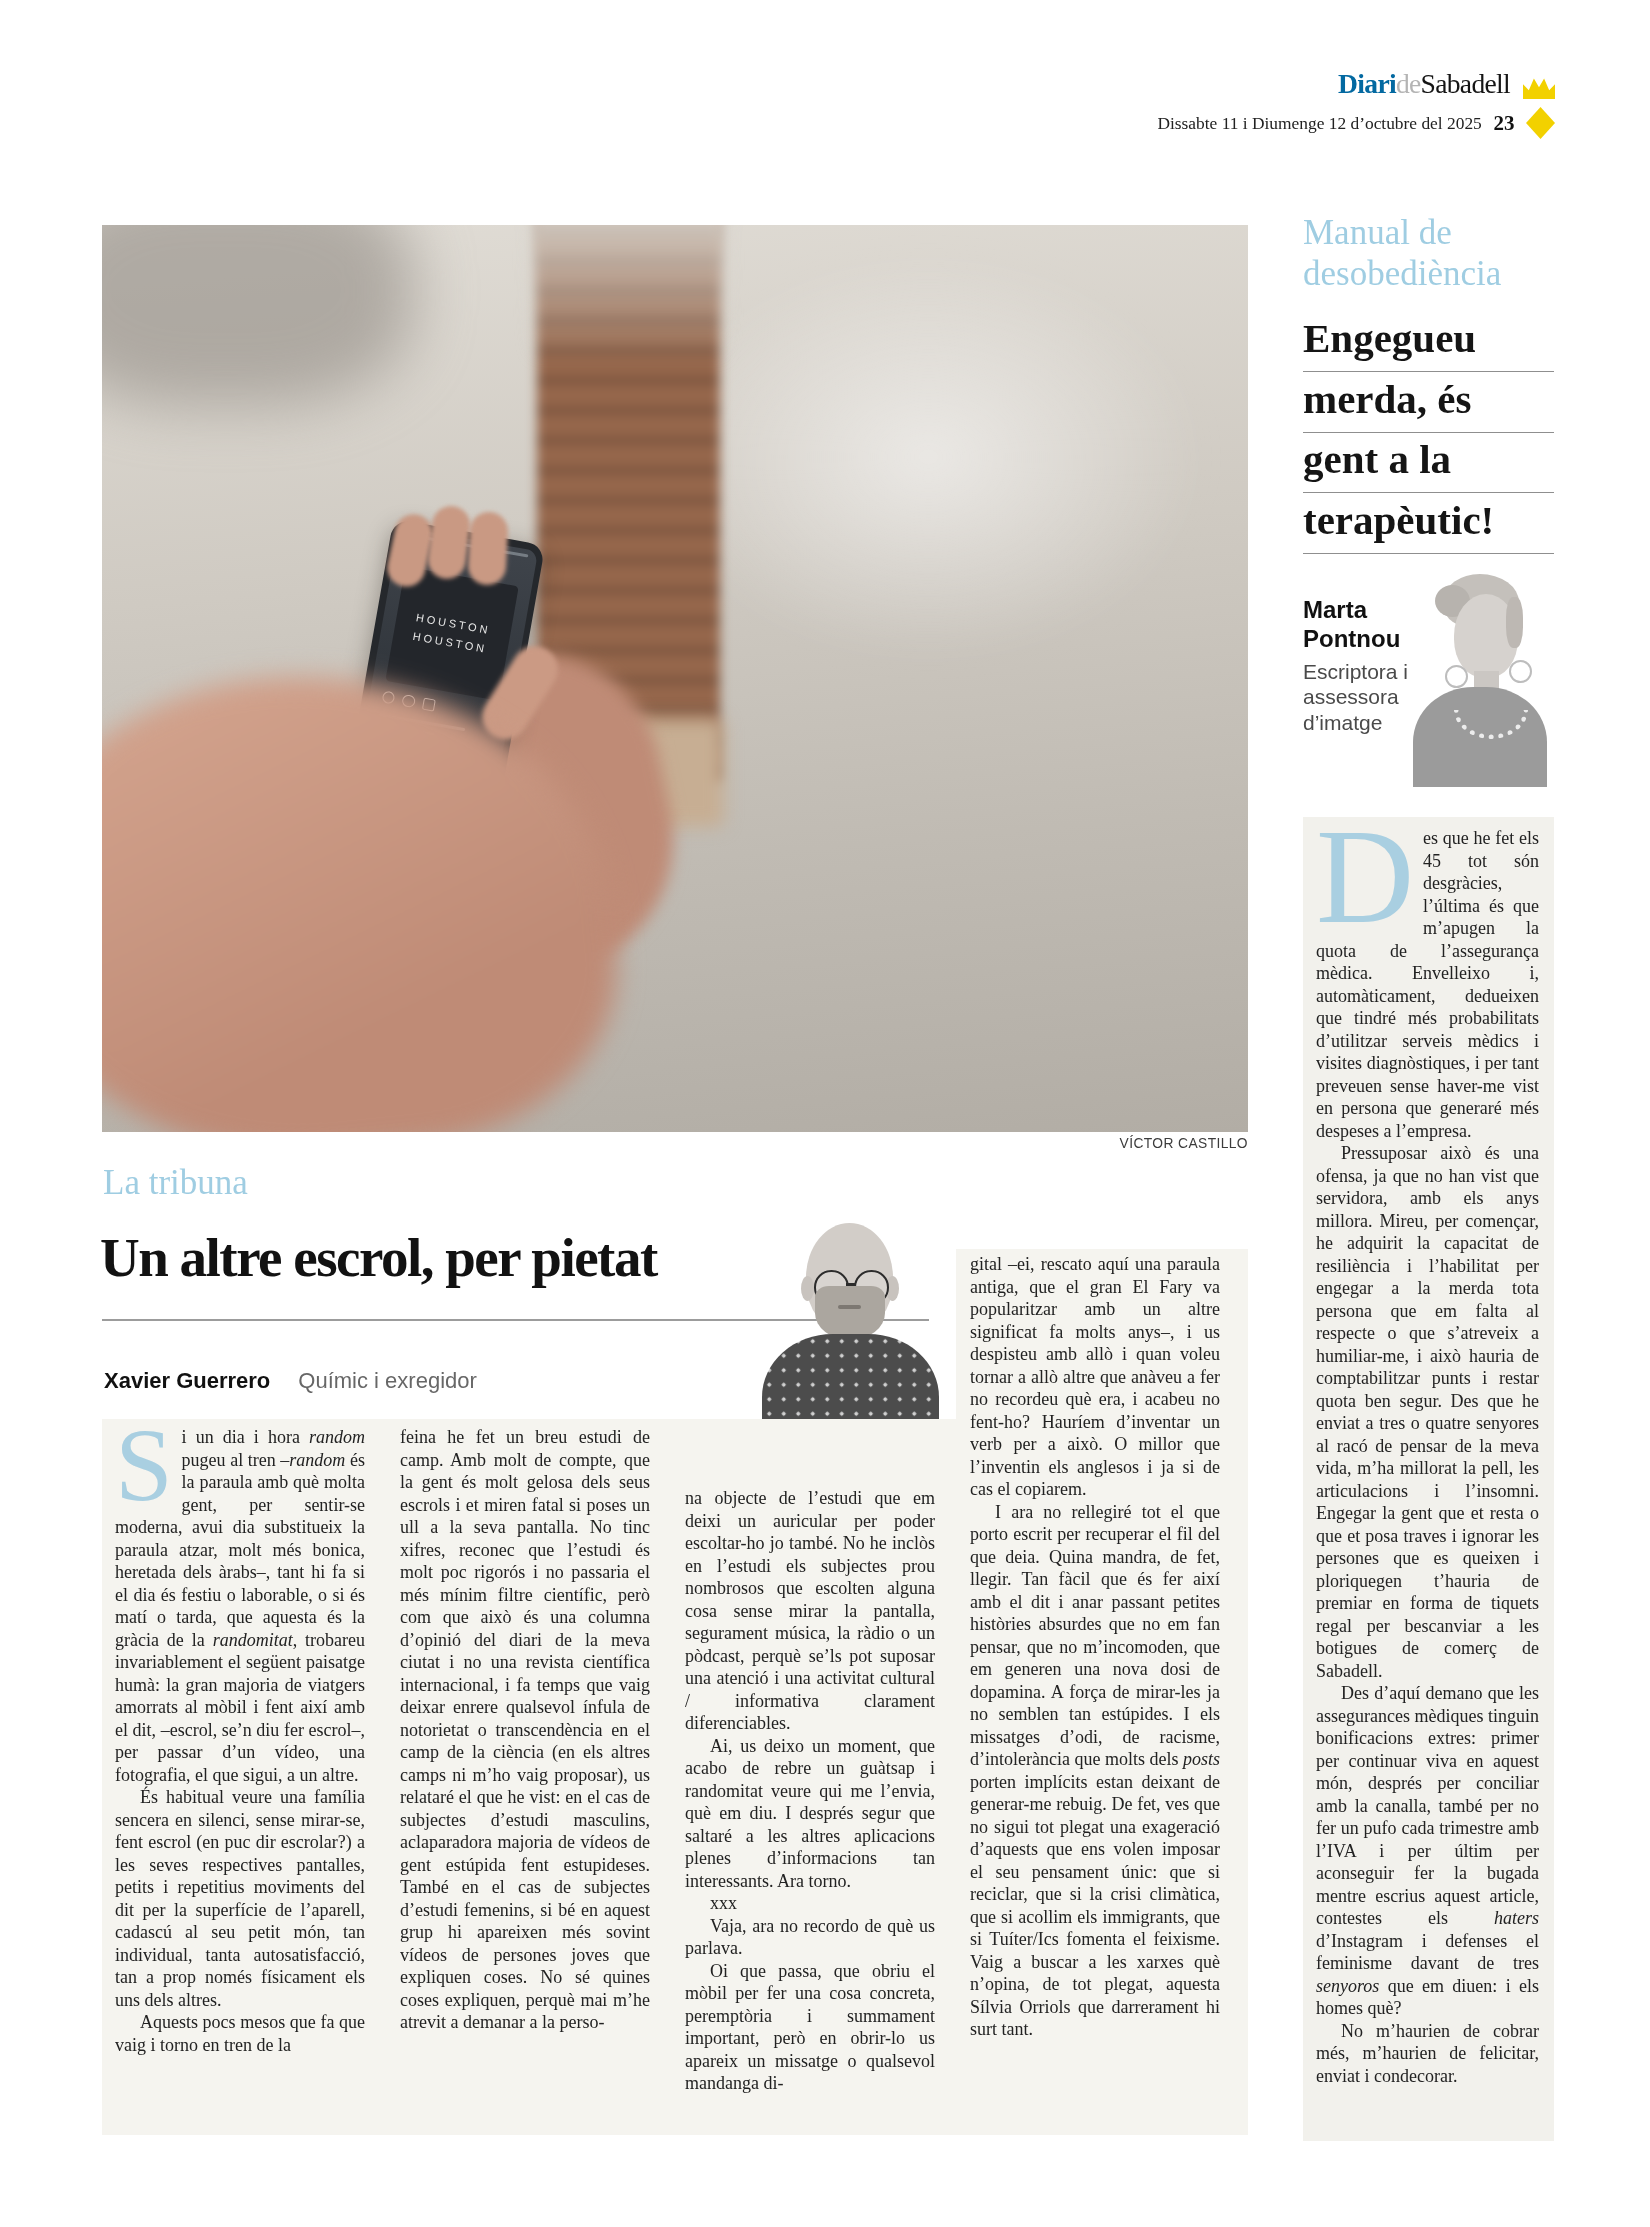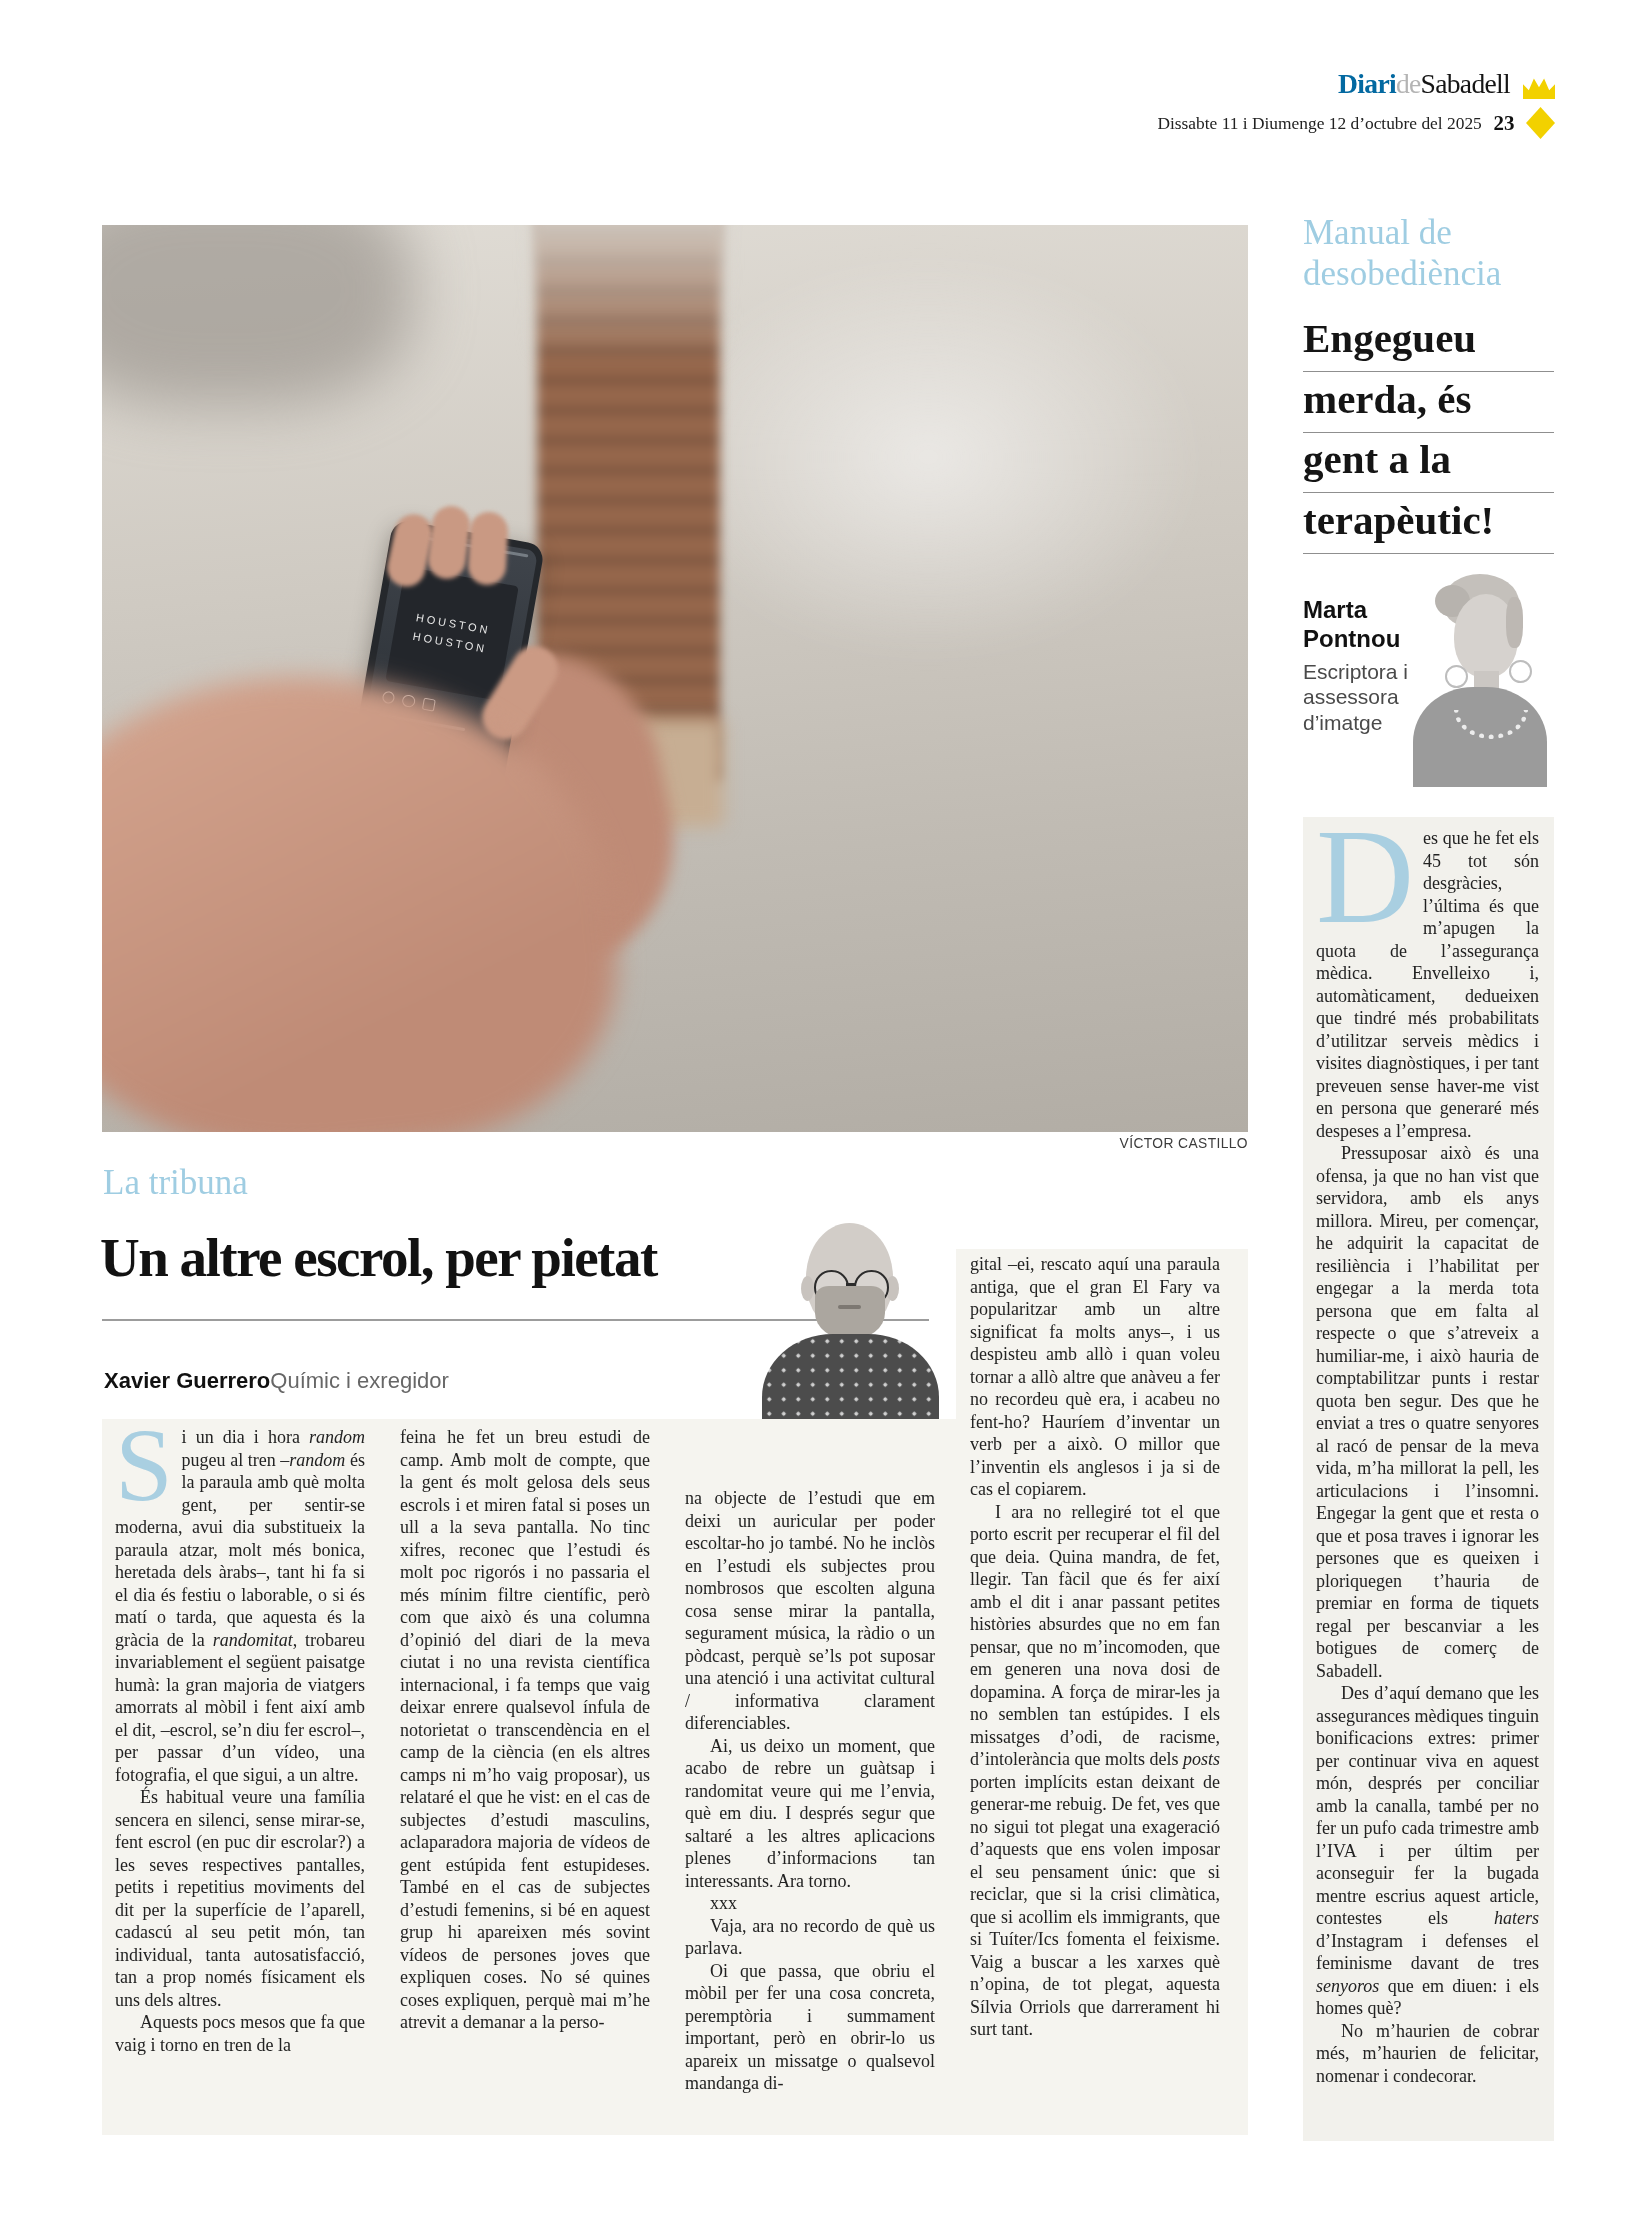--- a/index.html
+++ b/index.html
@@ -49,21 +49,21 @@
   #ph-hand-front{left:-87px;top:450px;width:595px;height:479px;transform:rotate(-6deg);
                  background:linear-gradient(160deg,#d5a690,#bf8b76 70%);border-radius:45% 55% 35% 50%;filter:blur(13px);}
 
   #photo-credit{left:102px;top:1136px;width:1146px;text-align:right;font-family:"Liberation Sans",sans-serif;
                 font-size:13.8px;letter-spacing:0.4px;color:#3c3c3c;}
 
   
   #kicker{left:103px;top:1163px;font-size:35px;color:#9fcde2;}
   #title{left:100px;top:1226px;font-size:55px;font-weight:bold;letter-spacing:-1.5px;color:#121212;white-space:nowrap;}
   #title-rule{left:102px;top:1319px;width:827px;height:1.5px;background:#9c9c9c;}
-  #byline{left:104px;top:1368px;font-family:"Liberation Sans",sans-serif;font-size:22px;display:flex;gap:0;align-items:baseline;}
+  #byline{left:104px;top:1368px;font-family:"Liberation Sans",sans-serif;font-size:22px;display:flex;gap:28px;align-items:baseline;}
   #byline .name{font-weight:bold;color:#111;}
   #byline .role{color:#676767;}
 
   
   #xg{left:760px;top:1219px;width:180px;height:205px;overflow:hidden;}
   #xg .head{position:absolute;left:46px;top:4.4px;width:87px;height:109px;background:#d2cdc8;border-radius:50% 50% 46% 46%;}
   #xg .ear{position:absolute;top:57px;width:13px;height:25px;background:#c8c3be;border-radius:50%;}
   #xg .glasses{position:absolute;top:51px;width:30.5px;height:30.5px;border:2.9px solid #2c2c2c;border-radius:50%;background:rgba(255,255,255,.15);}
   #xg .bridge{position:absolute;left:86px;top:64px;width:10.2px;height:2.9px;background:#2c2c2c;}
   #xg .beard{position:absolute;left:55px;top:67px;width:70px;height:54px;background:#aba69f;border-radius:20% 20% 50% 50%;}
@@ -236,17 +236,17 @@
     <div class="neck"></div>
     <div class="shirt"></div>
     <div class="chain"></div>
   </div>
 
   <div class="abs" id="sb-panel"></div>
   <div class="abs bodycol" id="sb-text">
     <p class="noindent"><span class="dropcap big">D</span><span>es que he fet els 45 tot són desgràcies, l’última és que m’apugen la quota de l’assegurança mèdica. Envelleixo i, automàticament, dedueixen que tindré més probabilitats d’utilitzar serveis mèdics i visites diagnòstiques, i per tant preveuen sense haver-me vist en persona que generaré més despeses a l’empresa.</span></p>
     <p class="para">Pressuposar això és una ofensa, ja que no han vist que servidora, amb els anys millora. Mireu, per començar, he adquirit la capacitat de resiliència i l’habilitat per engegar a la merda tota persona que em falta al respecte o que s’atreveix a humiliar-me, i això hauria de comptabilitzar punts i restar quota ben segur. Des que he enviat a tres o quatre senyores al racó de pensar de la meva vida, m’ha millorat la pell, les articulacions i l’insomni. Engegar la gent que et resta o que et posa traves i ignorar les persones que es queixen i ploriquegen t’hauria de premiar en forma de tiquets regal per bescanviar a les botigues de comerç de Sabadell.</p>
       <p class="para">Des d’aquí demano que les assegurances mèdiques tinguin bonificacions extres: primer per continuar viva en aquest món, després per conciliar amb la canalla, també per no fer un pufo cada trimestre amb l’IVA i per últim per aconseguir fer la bugada mentre escrius aquest article, contestes els <i>haters</i> d’Instagram i defenses el feminisme davant de tres <i>senyoros</i> que em diuen: i els homes què?</p>
-      <p class="para">No m’haurien de cobrar més, m’haurien de felicitar, nomenar i condecorar.</p>
+      <p class="para">No m’haurien de cobrar més, m’haurien de felicitar, enviat i condecorar.</p>
   </div>
 
 </div>
 
 
 </body></html>

